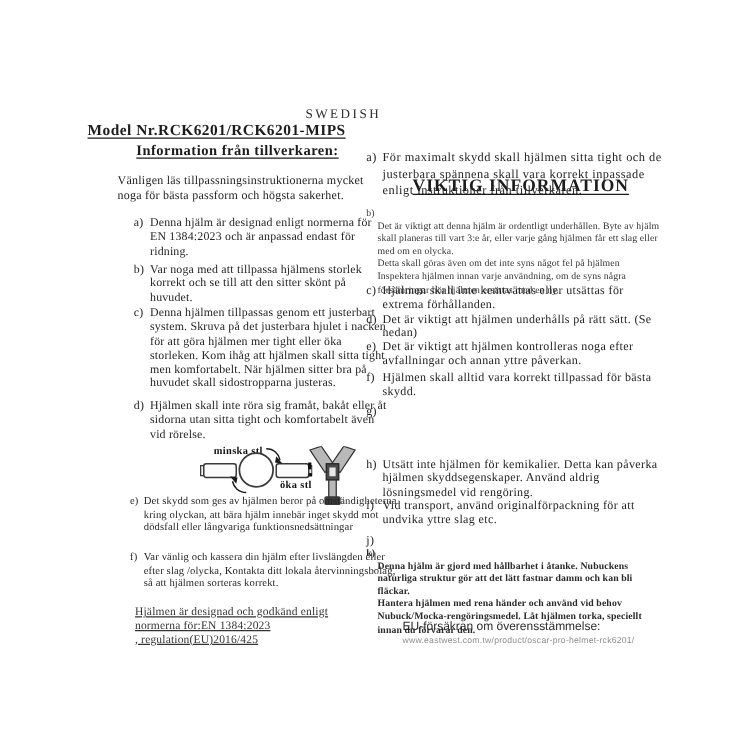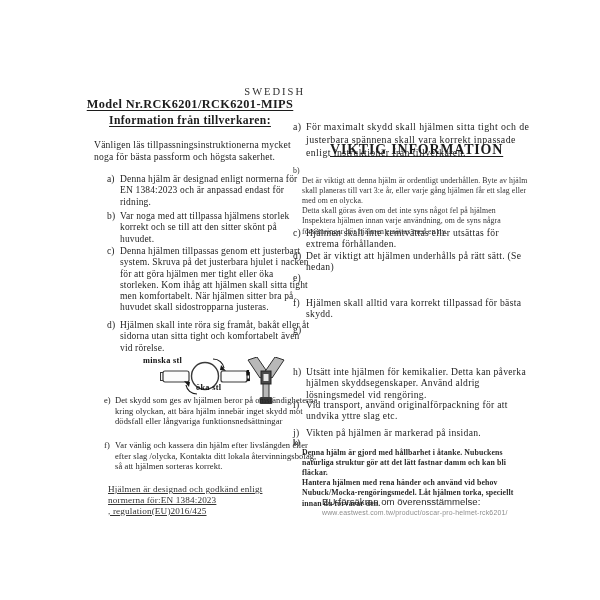--- a/index.html
+++ b/index.html
@@ -1,21 +1,21 @@
 <!DOCTYPE html>
 <html><head>
 <meta charset="utf-8">
 <style>
   html,body{margin:0;padding:0;background:#ffffff;}
   .page{position:relative;width:600px;height:600px;background:#ffffff;overflow:hidden;
         font-family:"Liberation Serif","DejaVu Serif",serif;color:#242424;}
   .abs{position:absolute;}
   
   .h-lang{font-size:10.5px;letter-spacing:2px;color:#2e2e2e;text-align:right;}
-  .h-model{font-size:12.3px;font-weight:bold;letter-spacing:.4px;text-align:center;
+  .h-model{font-size:12.3px;font-weight:bold;letter-spacing:.4px;text-align:left;
            text-decoration:underline;text-underline-offset:2px;color:#1c1c1c;}
   .h-info{font-size:11.6px;font-weight:bold;letter-spacing:.4px;text-align:center;
           text-decoration:underline;text-underline-offset:2px;color:#1c1c1c;}
   
   .intro{font-size:9.6px;line-height:11.7px;letter-spacing:.2px;}
   .lit{font-size:9.5px;line-height:11.3px;letter-spacing:.15px;padding-left:13px;}
   .lit .mk{position:absolute;left:0;top:0;}
   .sm{font-size:8.5px;line-height:10.6px;letter-spacing:.1px;padding-left:11px;}
   .sm .mk{position:absolute;left:0;top:0;}
   .lfooter{font-size:9.2px;line-height:10.8px;white-space:pre-line;letter-spacing:.15px;color:#333;text-decoration:underline;}
@@ -25,21 +25,21 @@
   .rit{font-size:9.6px;line-height:11.3px;letter-spacing:.3px;padding-left:13px;}
   .rit .mk{position:absolute;left:0;top:0;}
   .rit.first{font-size:9.9px;line-height:13px;letter-spacing:.4px;}
   .rsm{font-size:7.8px;line-height:10.1px;letter-spacing:.1px;padding-left:9px;
        white-space:pre-line;font-weight:bold;color:#2a2a2a;}
   .rsm .mk{position:absolute;left:0;top:0;}
   .rsm.normal{font-weight:normal;color:#333;}
   .eu-label{font-family:"Liberation Sans","DejaVu Sans",sans-serif;font-size:9.6px;color:#2b2b2b;}
   .eu-url{font-family:"Liberation Sans","DejaVu Sans",sans-serif;font-size:6.9px;color:#8d8d8d;letter-spacing:.2px;}
   
-  .dial-label{font-size:8.3px;font-weight:bold;letter-spacing:.3px;color:#111;}
+  .dial-label{font-size:8.3px;font-weight:bold;letter-spacing:.3px;color:#111;margin-left:28px;}
 </style>
 </head>
 <body>
 
 <div class="page">
 
   <div class="abs h-lang" style="left:75px;top:86px;width:230px;">SWEDISH</div>
 
   <div class="abs h-model" style="left:70px;top:97px;width:240px;">Model Nr.RCK6201/RCK6201-MIPS</div>
 
@@ -125,20 +125,21 @@
     <span>Hjälmen skall inte kemtvättas eller utsättas för extrema förhållanden.</span>
   </div>
 
   <div class="abs rit" style="left:293px;top:250px;width:228px;">
     <span class="mk">d)</span>
     <span>Det är viktigt att hjälmen underhålls på rätt sätt. (Se nedan)</span>
   </div>
 
   <div class="abs rit" style="left:293px;top:272px;width:228px;">
     <span class="mk">e)</span>
+    <span>Det är viktigt att hjälmen kontrolleras noga efter avfallningar och annan yttre påverkan.</span>
   </div>
 
   <div class="abs rit" style="left:293px;top:297px;width:228px;">
     <span class="mk">f)</span>
     <span>Hjälmen skall alltid vara korrekt tillpassad för bästa skydd.</span>
   </div>
 
   <div class="abs rit" style="left:293px;top:324px;width:228px;">
     <span class="mk">g)</span>
   </div>
@@ -148,21 +149,20 @@
     <span>Utsätt inte hjälmen för kemikalier. Detta kan påverka hjälmen skyddsegenskaper. Använd aldrig lösningsmedel vid rengöring.</span>
   </div>
 
   <div class="abs rit" style="left:293px;top:399px;width:228px;">
     <span class="mk">i)</span>
     <span>Vid transport, använd originalförpackning för att undvika yttre slag etc.</span>
   </div>
 
   <div class="abs rit" style="left:293px;top:427px;width:228px;">
     <span class="mk">j)</span>
-    <span>Vikten på hjälmen är markerad på insidan.</span>
   </div>
 
   <div class="abs rsm" style="left:293px;top:438px;width:228px;">
     <span class="mk">k)</span><span>Denna hjälm är gjord med hållbarhet i åtanke. Nubuckens naturliga struktur gör att det lätt fastnar damm och kan bli fläckar.
 Hantera hjälmen med rena händer och använd vid behov Nubuck/Mocka-rengöringsmedel. Låt hjälmen torka, speciellt innan du förvarar den.</span>
   </div>
 
   <div class="abs eu-label" style="left:322px;top:496px;">EU-försäkran om överensstämmelse:</div>
 
   <div class="abs eu-url" style="left:322px;top:509px;">www.eastwest.com.tw/product/oscar-pro-helmet-rck6201/</div>

